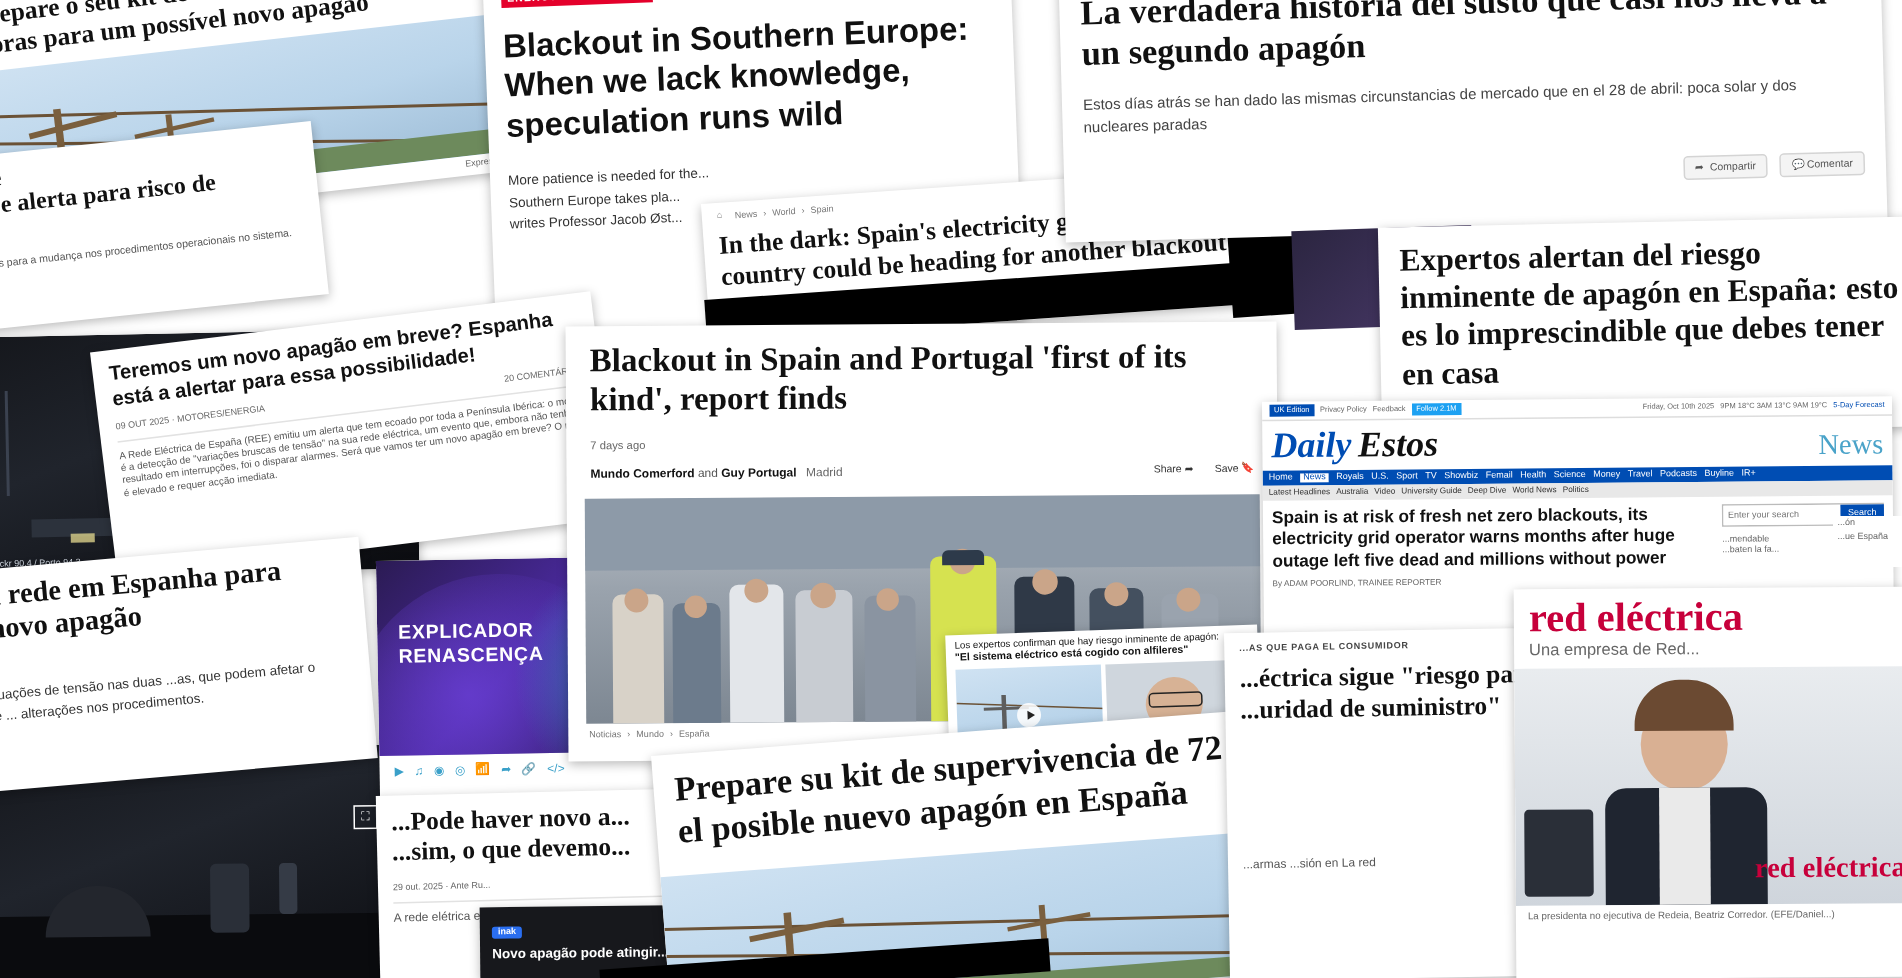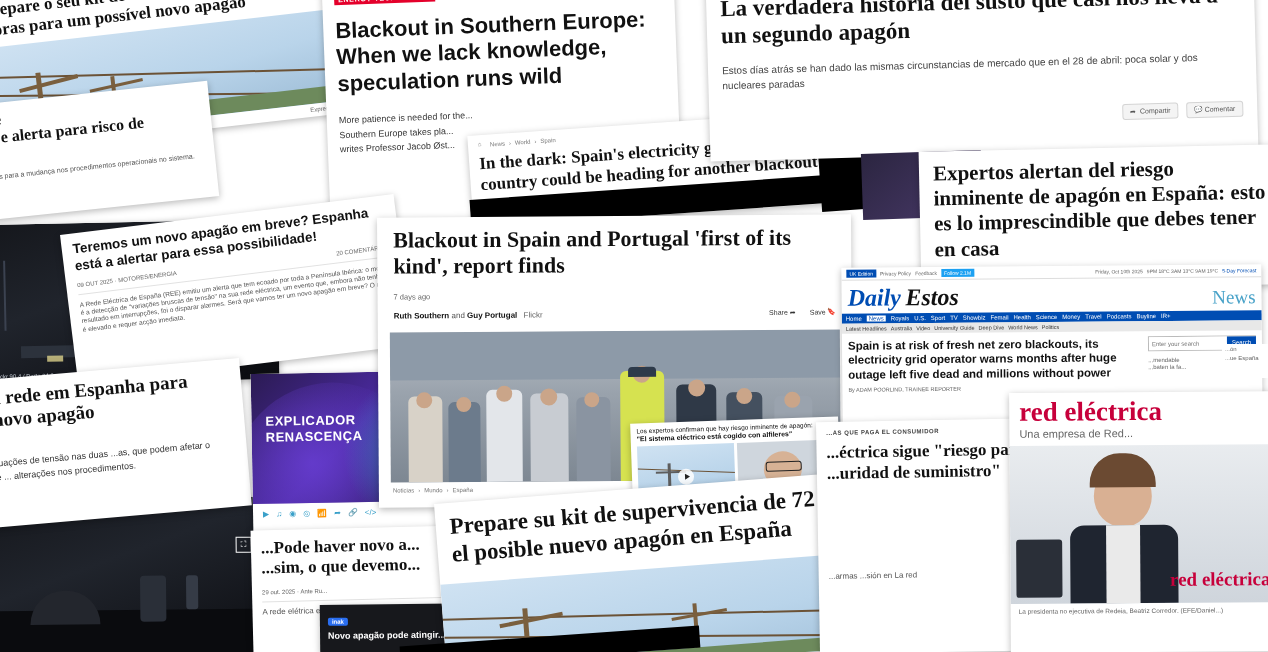--- a/index.html
+++ b/index.html
@@ -192,24 +192,24 @@
       <span>&lt;/&gt;</span>
     </div>
   </div>
 
   <div class="card" style="left:378px;top:216px;width:474px;height:290px;transform:rotate(-0.4deg);">
     <div style="padding:10px 16px 6px 16px;">
       <div class="serif" style="font-size:22px;font-weight:bold;line-height:1.2;">Blackout in Spain and Portugal 'first of its kind', report finds</div>
       <div class="xtiny" style="margin-top:12px;font-size:7.5px;">7 days ago</div>
       <div style="display:flex;justify-content:space-between;align-items:center;margin-top:10px;">
         <div style="font-size:8px;">
-          <span class="hl">Ruth Southern</span>
+          <span class="hl">Mundo Comerford</span>
           <span style="color:#555;">and</span>
           <span class="hl">Guy Portugal</span>
-          <span style="color:#666;margin-left:4px;">Flickr</span>
+          <span style="color:#666;margin-left:4px;">Madrid</span>
         </div>
         <div class="sharerow">
           <span>
             <span>Share</span>
             <span class="ic">➦</span>
           </span>
           <span>
             <span>Save</span>
             <span class="ic">🔖</span>
           </span>

